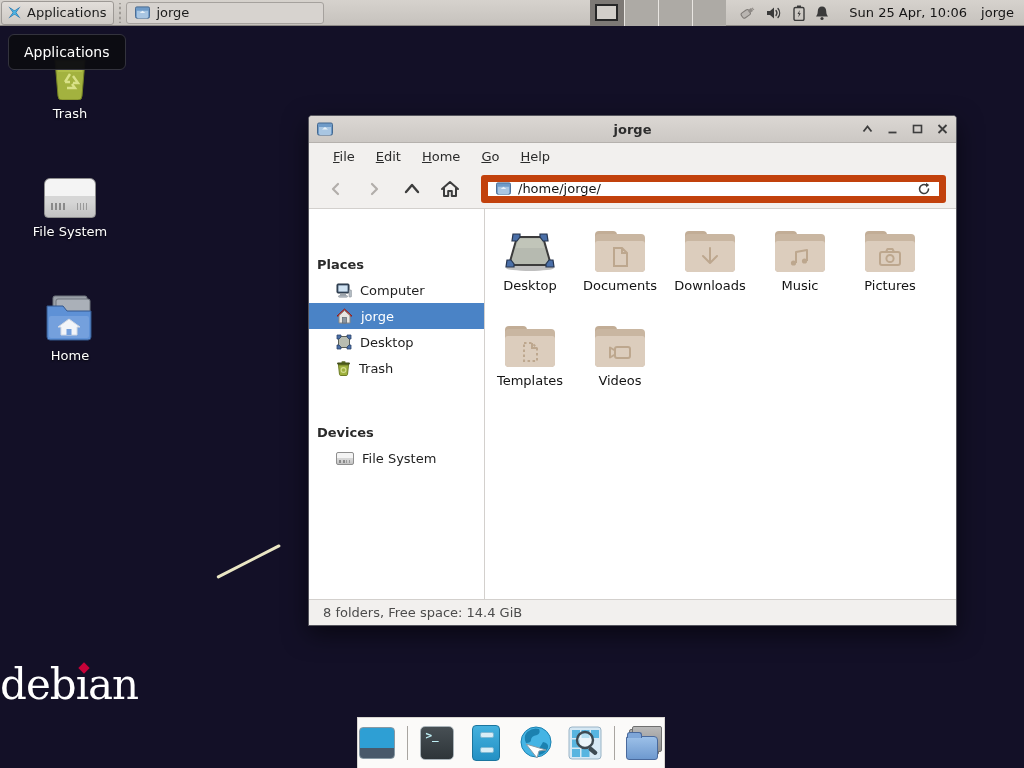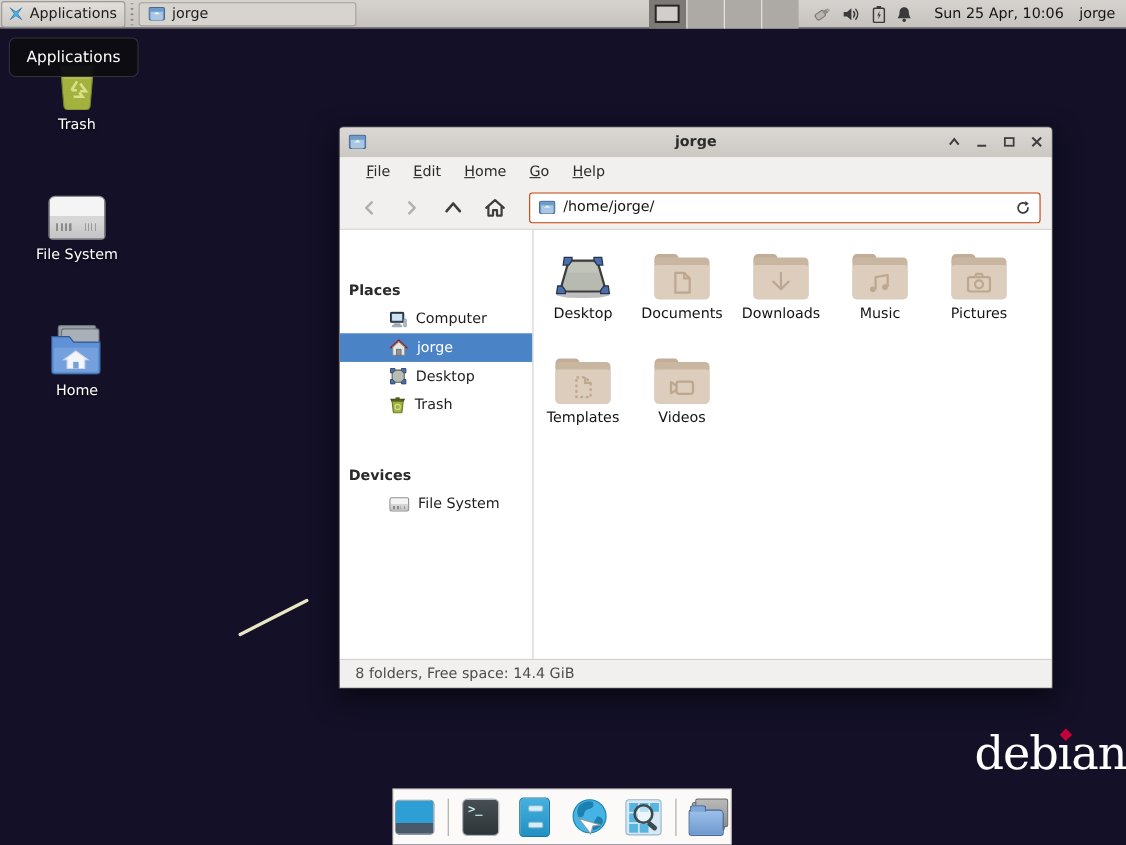--- a/index.html
+++ b/index.html
@@ -120,33 +120,33 @@
   .menubar .mi { display:inline-block; }
   .menubar .mi::first-letter { text-decoration:underline; }
 
   .toolbar {
     height:40px; background:#f2f0ee; border-bottom:1px solid #d3d0cd;
     display:flex; align-items:center; padding:0 10px; gap:4px; flex:none;
   }
   .nav-btn { width:34px; height:30px; display:flex; align-items:center; justify-content:center; border-radius:3px; }
   .pathbar {
     flex:1; height:28px; margin-left:10px; background:#fff;
-    border:1px solid #c2410c; border-radius:3px;
+    border:7px solid #c2410c; border-radius:3px;
     display:flex; align-items:center; padding:0 8px; gap:7px;
   }
   .pathbar input {
     flex:1; border:none; outline:none; font-family:inherit; font-size:13px; color:#141414; background:transparent;
   }
 
   .content { flex:1; display:flex; min-height:0; background:#fff; }
   .sidebar {
     width:176px; flex:none; background:#fff; border-right:1px solid #d3d0cd;
     padding-top:4px; overflow:hidden;
   }
-  .side-row { height:26px; display:flex; align-items:center; gap:8px; padding-left:45px; color:#1e1e1e; }
+  .side-row { height:26px; display:flex; align-items:center; gap:8px; padding-left:27px; color:#1e1e1e; }
   .side-row.header { padding-left:8px; font-weight:bold; color:#2b2b2b;margin-top:38px; }
   .side-row.selected { background:#4a83c6; color:#fff; }
   .side-row svg, .side-row .drive3d { flex:none; }
 
   .files {
     flex:1; display:grid; grid-template-columns:repeat(5,90px);
     grid-auto-rows:95px; padding-top:14px; align-content:start;
   }
   .fitem { display:flex; flex-direction:column; align-items:center; }
   .fitem .ficon { height:50px; display:flex; align-items:flex-end; }
@@ -168,21 +168,21 @@
     display:flex; align-items:center; justify-content:center;
   }
 
   .statusbar {
     height:26px; flex:none; background:#f2f0ee; border-top:1px solid #d3d0cd;
     display:flex; align-items:center; padding-left:14px; color:#4c4c4c;
   }
 
   
   .debian {
-    position:absolute; left:0; top:660px; width:1024px; text-align:right;
+    position:absolute; left:0; top:660px; width:1024px; text-align:left;
     font-family:"DejaVu Serif","Liberation Serif",serif;
     font-size:42px; color:#fff; z-index:5; letter-spacing:-1px;
   }
   .debian .idot { position:relative; }
   .debian .idot::before {
     content:""; position:absolute; left:4px; top:4px; width:8px; height:8px;
     background:#c60339; transform:rotate(45deg);
   }
   .dock {
     position:absolute; left:357px; top:717px; width:308px; height:51px;

